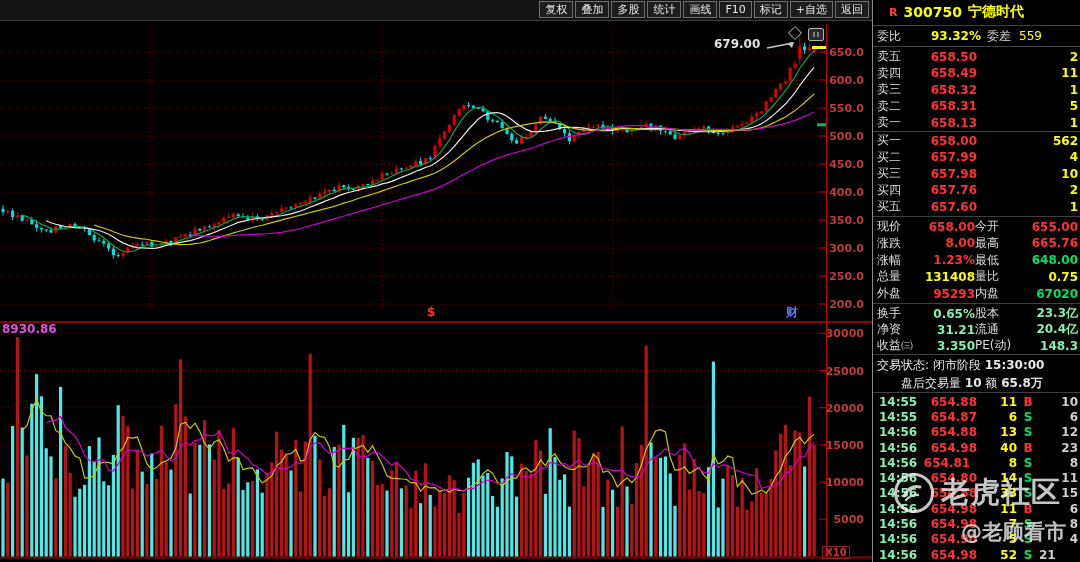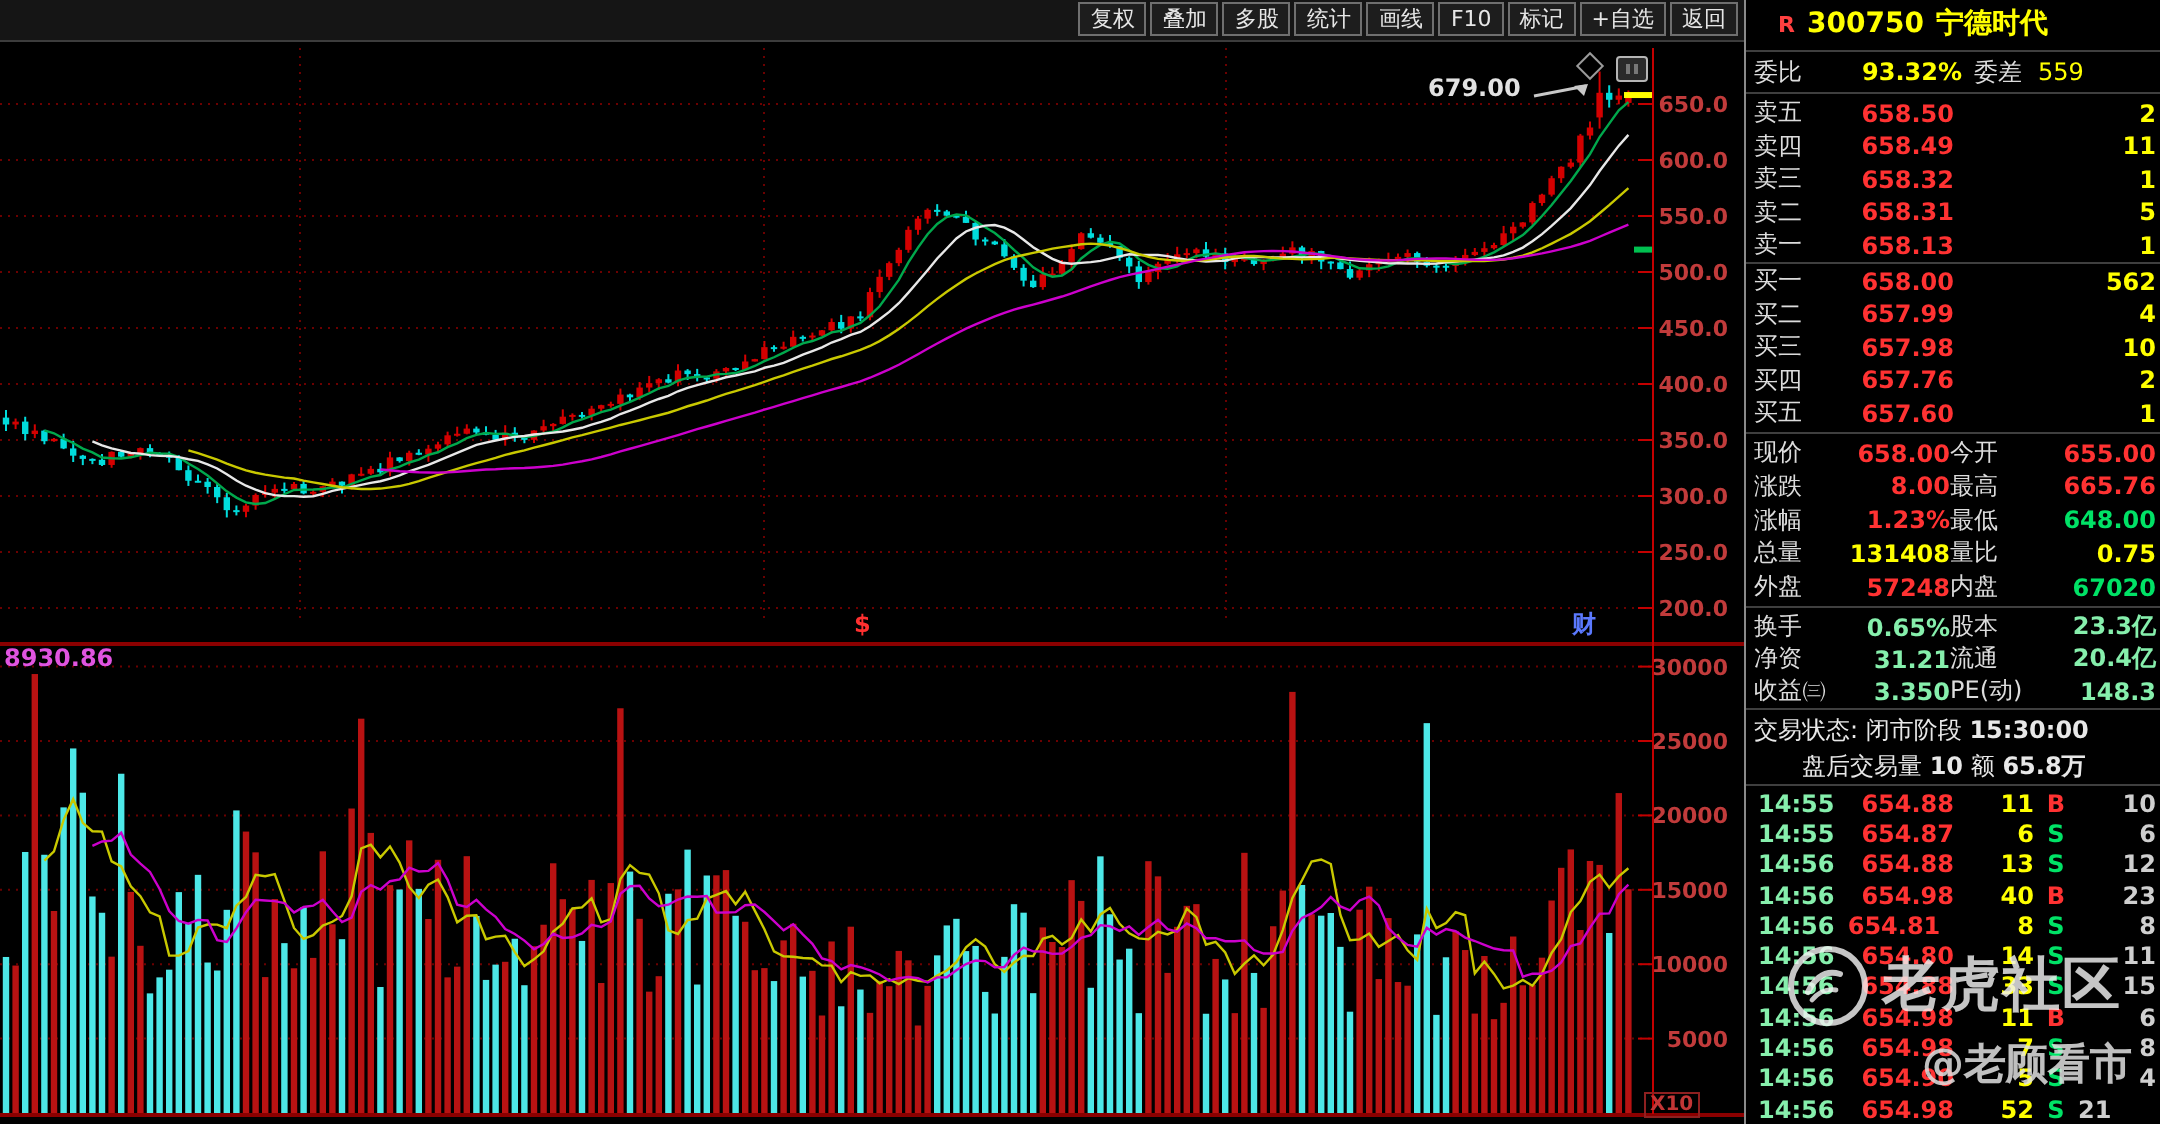--- a/index.html
+++ b/index.html
@@ -784,21 +784,21 @@
           <span class="num c-green">648.00</span>
         </div>
         <div class="irow">
           <span class="lab">总量</span>
           <span class="num c-yellow">131408</span>
           <span class="lab">量比</span>
           <span class="num c-yellow">0.75</span>
         </div>
         <div class="irow">
           <span class="lab">外盘</span>
-          <span class="num c-red">57248</span>
+          <span class="num c-red">95293</span>
           <span class="lab">内盘</span>
           <span class="num c-green">67020</span>
         </div>
       </div>
     <div class="sep" style="top:303px"></div>
     <div id="info2" style="top:305px">
         <div class="irow">
           <span class="lab">换手</span>
           <span class="num c-white">0.65%</span>
           <span class="lab">股本</span>

